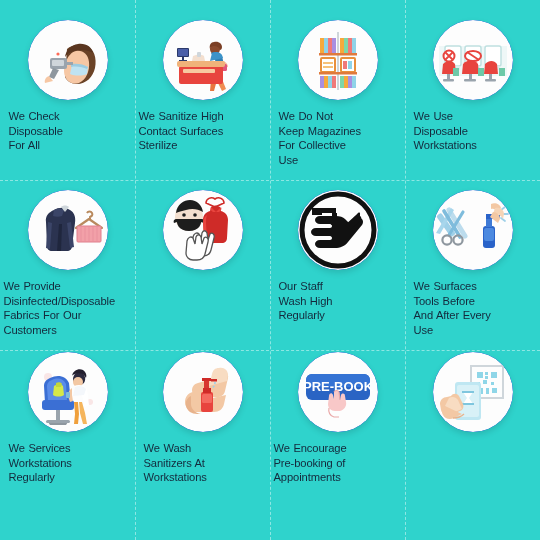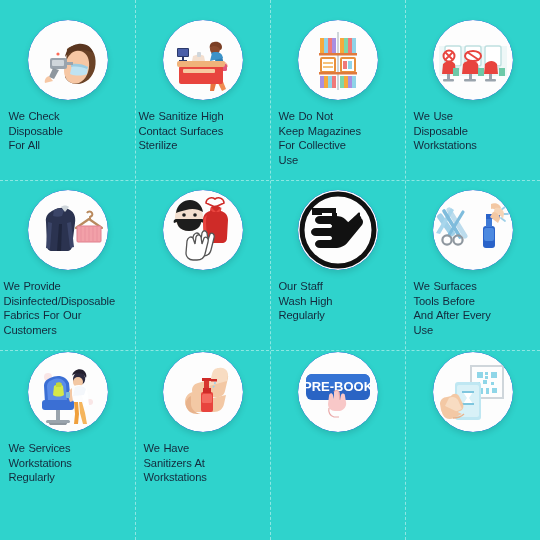--- a/index.html
+++ b/index.html
@@ -369,37 +369,42 @@
           <rect x="38" y="40" width="12" height="20" rx="2" fill="#e8443e"></rect>
           <rect x="39" y="42" width="10" height="9" rx="1.5" fill="#f4695f"></rect>
           <path d="M40 36h8v5h-8z" fill="#cf2b28"></path>
           <path d="M41 28h5v8h-5z" fill="#d8352f"></path>
           <path d="M39 26h9v3h-9z" fill="#cf2b28"></path>
           <path d="M48 27h6v2.5h-6z" fill="#cf2b28"></path>
           <path d="M52 30c0 3-1 5-3 6" stroke="#9fd0e8" stroke-width="1.6" fill="none" stroke-dasharray="2 2"></path>
         </svg>
       </div>
       <div class="caption">
-        <span>We Have</span><br>
+        <span>We Wash</span><br>
         <span>Sanitizers At</span><br>
         <span>Workstations</span>
       </div>
     </div>
 
     <div class="cell" style="padding-top:2px">
       <div class="badge">
         <svg width="80" height="80" viewBox="0 0 80 80">
           <circle cx="40" cy="40" r="40" fill="#fdfdfd"></circle>
           <rect x="8" y="22" width="64" height="26" rx="6" fill="#2a64c4"></rect>
           <rect x="8" y="22" width="64" height="13" rx="6" fill="#3573d4"></rect>
           <text x="40" y="39" text-anchor="middle" fill="#ffffff" font-family="Liberation Sans, sans-serif" font-size="13" font-weight="bold">PRE-BOOK</text>
           <path d="M36 40c1-2 4-2 5 0l1 8 1-5c1-2 4-2 4 1l1 6c1 4-2 8-6 9h-5c-4 0-7-3-7-7l1-8c0-3 3-4 4-1l1 4z" fill="#f8c8c8"></path>
           <path d="M36 40c1-2 4-2 5 0l1 8" stroke="#eaa9a9" stroke-width="1.2" fill="none"></path>
           <path d="M31 56c-1 4 1 8 5 9h5" stroke="#eaa9a9" stroke-width="1.2" fill="none"></path>
         </svg>
+      </div>
+      <div class="caption caption-wide">
+        <span>We Encourage</span><br>
+        <span>Pre-booking of</span><br>
+        <span>Appointments</span>
       </div>
     </div>
 
     <div class="cell" style="padding-top:2px">
       <div class="badge">
         <svg width="80" height="80" viewBox="0 0 80 80">
           <circle cx="40" cy="40" r="40" fill="#fdfdfd"></circle>
           <rect x="38" y="14" width="32" height="32" fill="none" stroke="#cfd6db" stroke-width="2"></rect>
           <g fill="#8fd6e8">
             <rect x="44" y="20" width="6" height="6"></rect>

